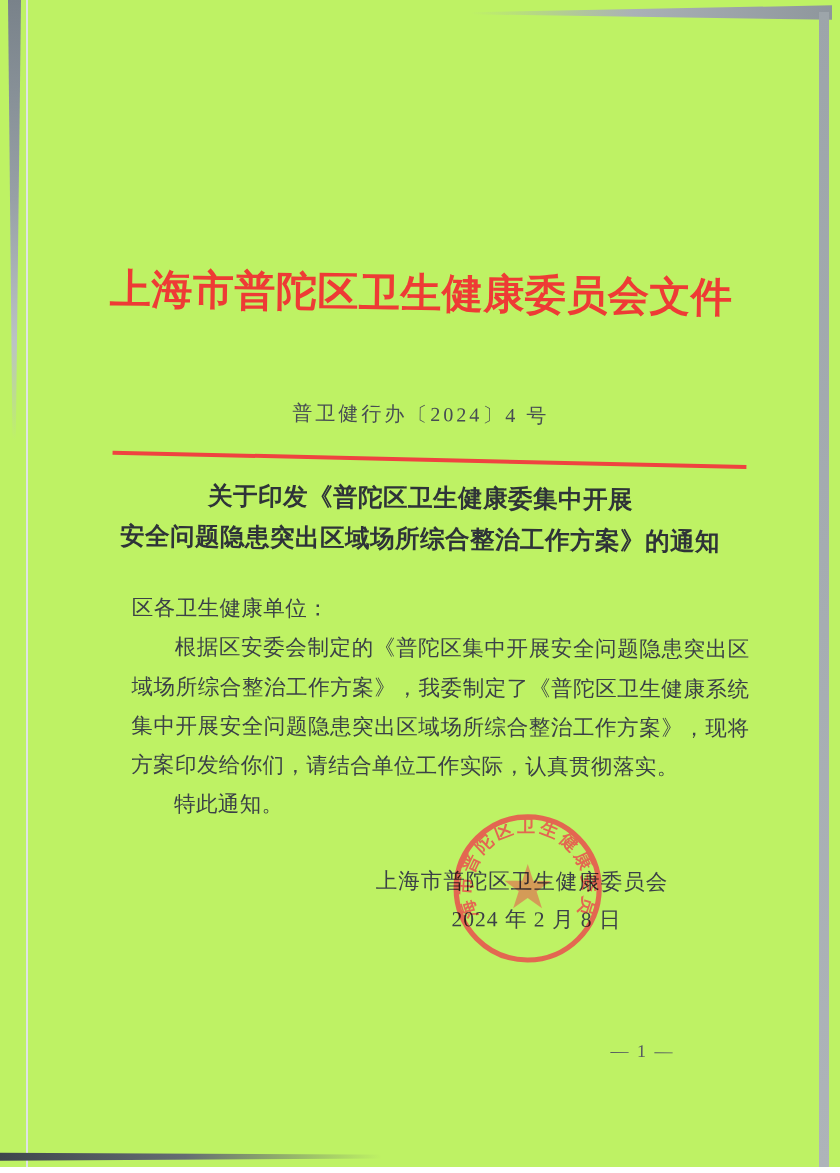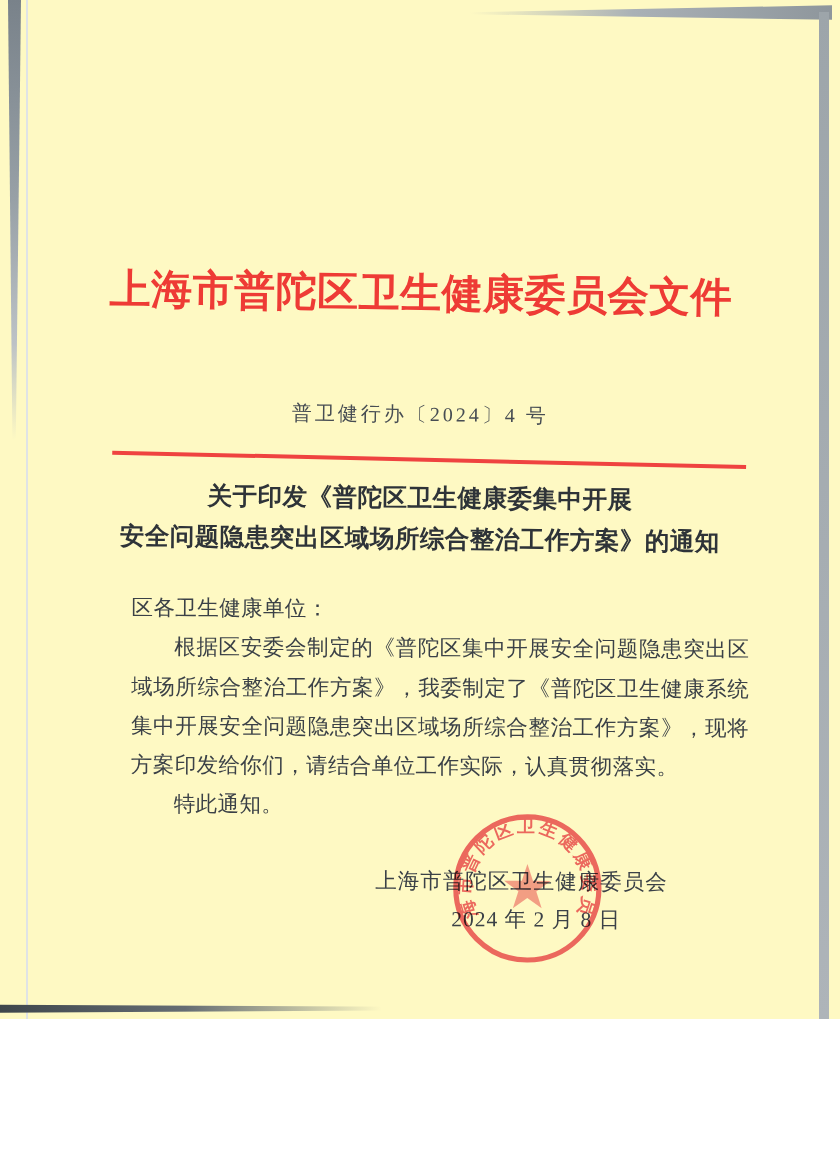--- a/index.html
+++ b/index.html
@@ -6,22 +6,22 @@
     --header-red:#ee3b35;
     --rule-red:#ef4340;
     --seal-red:#e9534e;
     --body-text:#3b4147;
     --title-text:#2e3338;
   }
   *{margin:0;padding:0;box-sizing:border-box;}
   html,body{background:#ffffff;}
   .scan{
     position:relative;
-    width:840px;height:1019px;
-    background:#fef9c3;
+    width:840px;height:1167px;
+    background:#bef264;
     overflow:hidden;
     font-family:"Liberation Serif","DejaVu Serif",serif;
   }
   
   .edge-left-wedge{
     position:absolute;left:8px;top:0;width:13px;height:440px;
     background:linear-gradient(to bottom,#79828a 0%,#97a0a6 45%,#bcc2c6 78%,rgba(188,194,198,0) 100%);
     clip-path:polygon(0 0,100% 0,60% 100%,34% 100%);
   }
   .edge-left-line{

